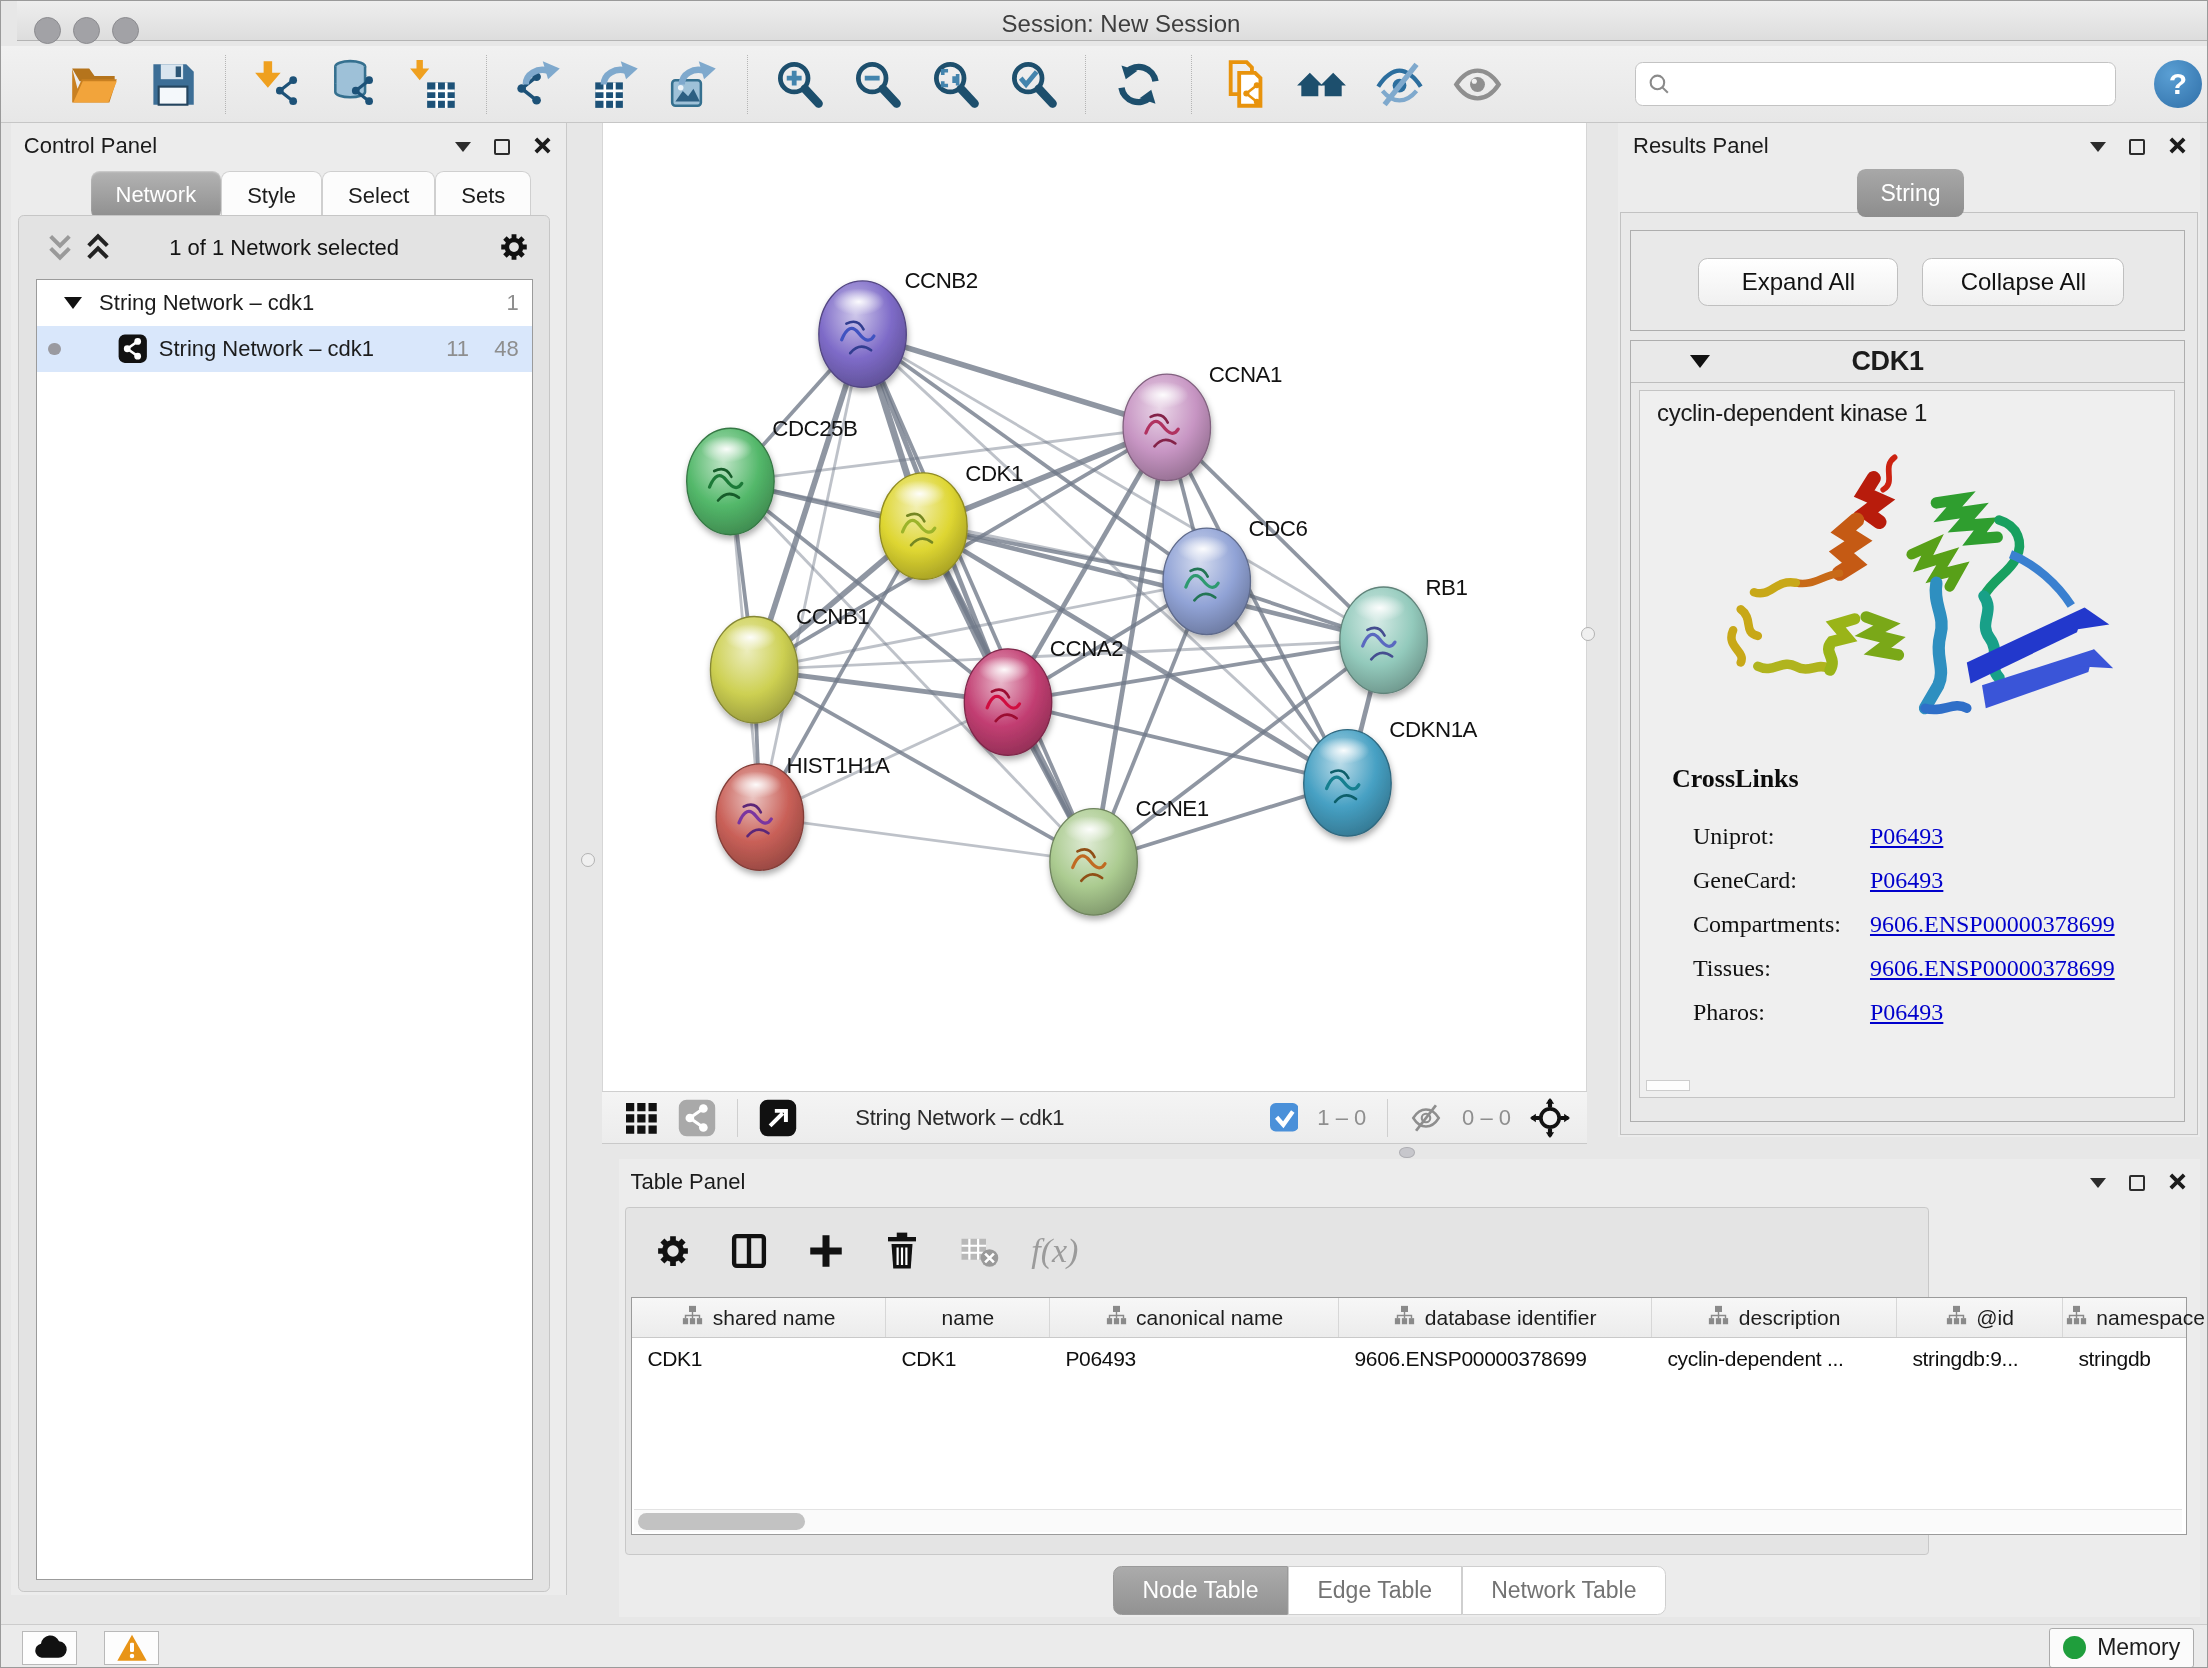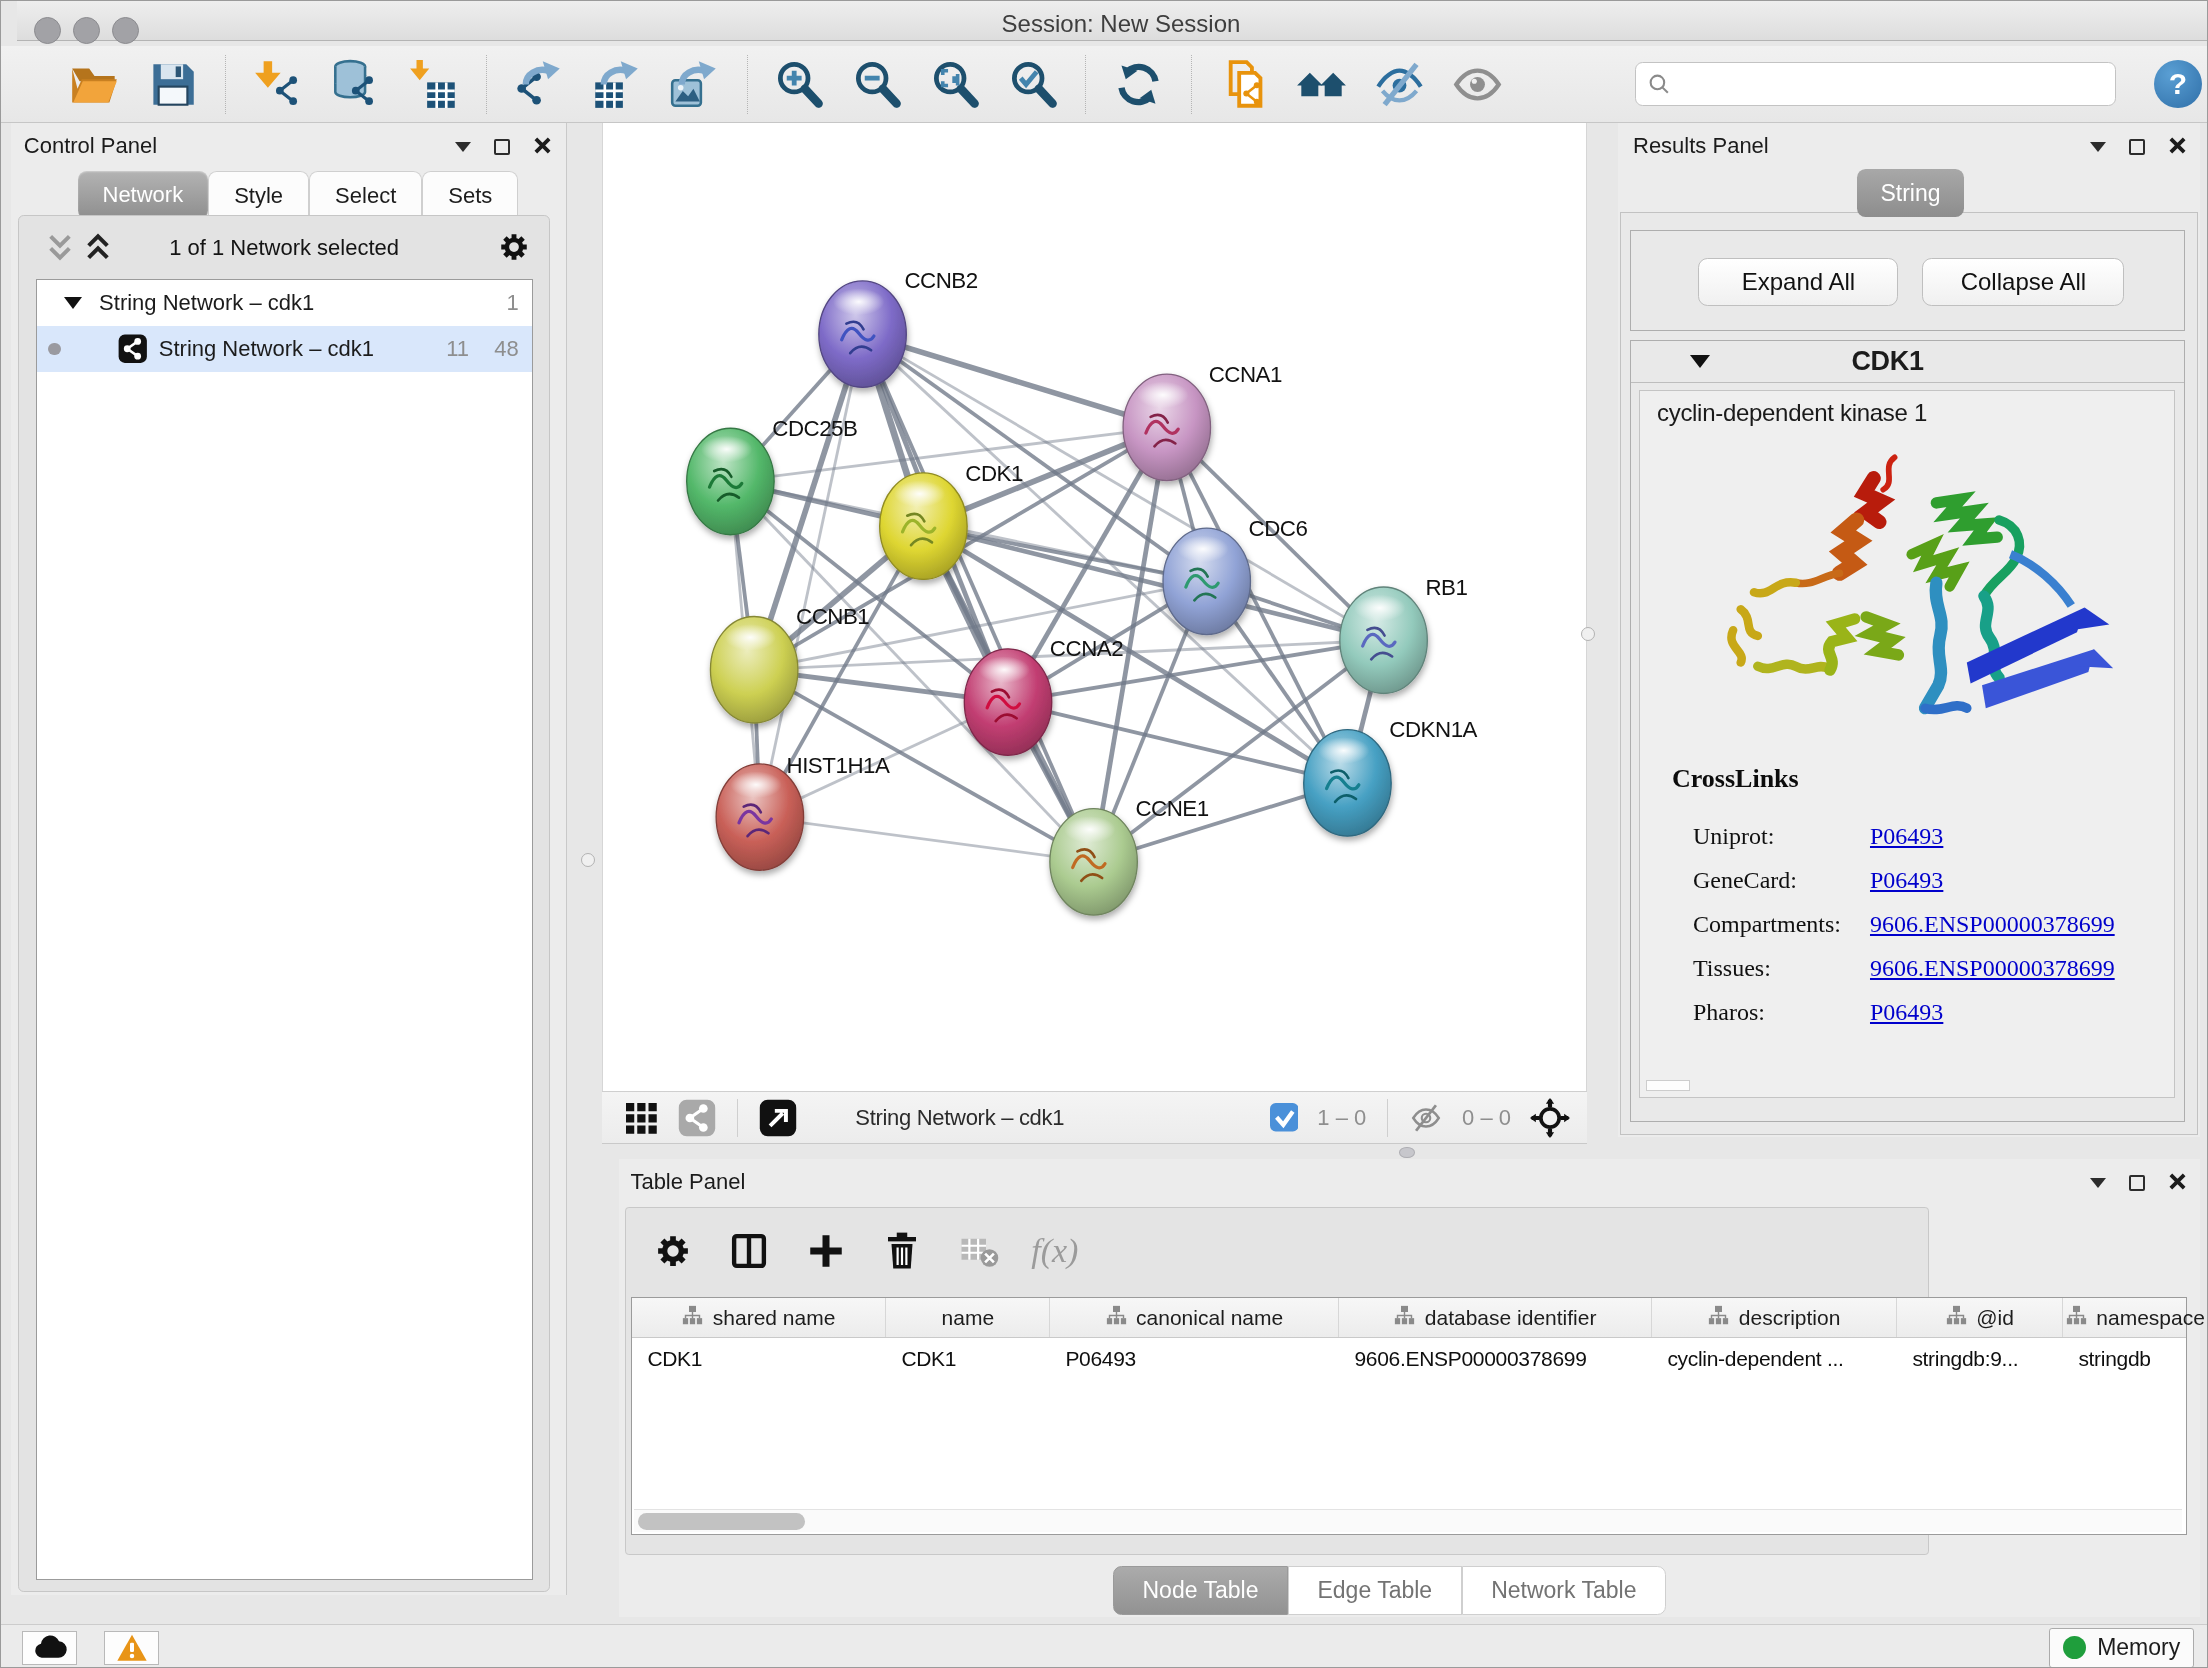--- a/index.html
+++ b/index.html
@@ -24,21 +24,21 @@
 
   
   .panel-title { font-size:22px; color:#1b1b1b; }
   .pctrls { position:absolute; display:flex; align-items:center; gap:23px; }
   .tri-down { width:0; height:0; border-left:8.6px solid transparent; border-right:8.6px solid transparent; border-top:10.5px solid #2c2c2c; }
   .maxbox { width:16px; height:16px; border:2.4px solid #2c2c2c; border-radius:1.9px; }
   .closex svg { width:19px; height:19px; }
 
   
   .control-panel { left:9.5px; top:122px; width:556px; height:1472px; background:#ececec; border-right:1px solid #c9c9c9;text-decoration:underline; }
-  .cp-tabs { position:absolute; left:67px; top:48px; display:flex; }
+  .cp-tabs { position:absolute; left:80px; top:48px; display:flex; }
   .tab { height:48px; padding:0 25px; font-size:22px; display:flex; align-items:center; justify-content:center; background:#fcfcfc; border:1px solid #cfcfcf; border-bottom:none; border-radius:8.6px 8.6px 0 0; color:#1c1c1c; }
   .tab.active { background:linear-gradient(#b3b3b3,#8e8e8e); color:#fff; border:none; border-radius:8.6px; box-shadow:inset 0 1px 1.9px rgba(255,255,255,.4); }
   .cp-inner { position:absolute; left:7.6px; top:92px; width:532px; height:1377px; background:#e3e3e3; border:1px solid #c6c6c6; border-radius:5.7px; }
   .cp-status { position:absolute; left:0; top:15px; width:100%; height:34px; display:flex; align-items:center; }
   .cp-status .stat-label { position:absolute; left:0; right:0; text-align:center; font-size:22px; color:#141414; }
   .netlist { position:absolute; left:17px; top:63px; width:497px; height:1301px; background:#fff; border:1.9px solid #9b9b9b; }
   .nrow { position:relative; height:46px; display:flex; align-items:center; font-size:22px; }
   .nrow .cnt { position:absolute; color:#8e8e8e; }
   .nrow.sel { background:#d9e7fb; }
   .graydot { width:12.4px; height:12.4px; border-radius:50%; background:#9a9aa0; }

